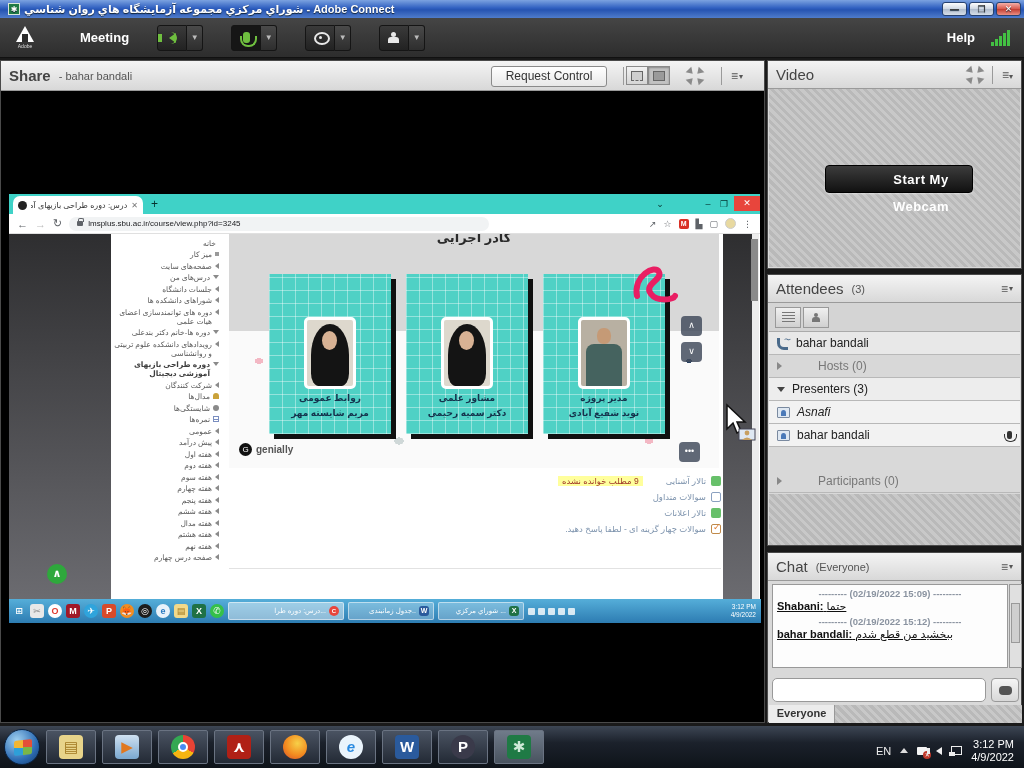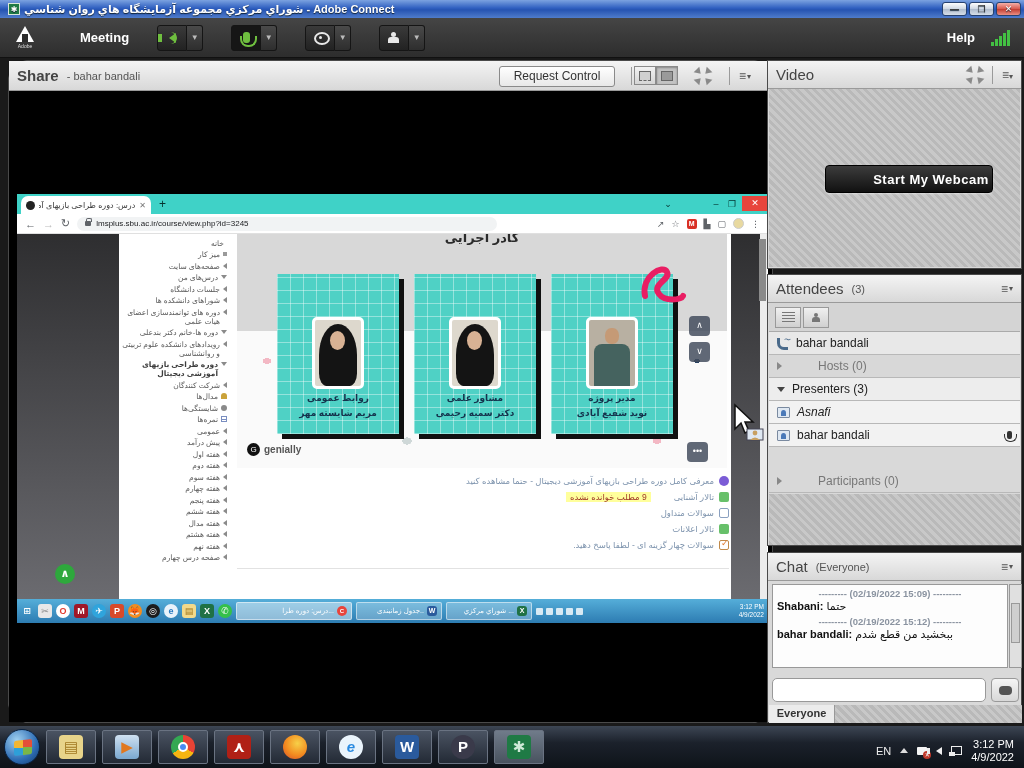--- a/index.html
+++ b/index.html
@@ -51,21 +51,21 @@
   .stripes{background:repeating-linear-gradient(45deg,#b9b9b9 0 3px,#c8c8c8 3px 6px);}
   .vsep{width:1px;height:18px;background:#9a9a9a;margin:0 8px;}
   .fsicon{width:16px;height:14px;position:relative;}
   .fsicon i{position:absolute;width:0;height:0;border:4px solid transparent;}
   .fsicon .a1{left:0;top:0;border-left:6px solid #8a8a8a;transform:rotate(45deg);}
   .fsicon .a2{right:0;top:0;border-right:6px solid #8a8a8a;transform:rotate(-45deg);}
   .fsicon .a3{left:0;bottom:0;border-left:6px solid #8a8a8a;transform:rotate(-45deg);}
   .fsicon .a4{right:0;bottom:0;border-right:6px solid #8a8a8a;transform:rotate(45deg);}
 
   
-  .share-pod{left:8px;top:60px;width:765px;height:663px;border-radius:21px;}
+  .share-pod{left:0px;top:60px;width:765px;height:663px;}
   .share-h{height:30px;}
   .req-btn{position:absolute;left:490px;top:5px;width:116px;height:21px;border:1px solid #8a8a8a;border-radius:3px;
     background:linear-gradient(#fff,#e8e8e8);font-size:12px;color:#333;text-align:center;line-height:19px;}
   .tgl{width:22px;height:19px;border:1px solid #8a8a8a;background:linear-gradient(#f2f2f2,#d5d5d5);
     display:flex;align-items:center;justify-content:center;}
   .tgl.sel{background:#c2c2c2;box-shadow:inset 0 1px 2px #888;}
   .tgl .sq{width:12px;height:10px;border:1px solid #666;background:#9a9a9a;}
   .tgl .sq.dash{background:#cfcfcf;border-bottom-style:dashed;}
   .share-c{position:absolute;left:0;top:30px;width:763px;height:631px;background:#000;overflow:hidden;}
 
@@ -172,21 +172,21 @@
   .iclock{margin-left:auto;color:#fff;font-size:6.5px;text-align:right;line-height:8px;padding-right:2px;}
   .itray{display:flex;gap:3px;align-items:center;}
   .itray i{display:block;width:7px;height:7px;background:rgba(255,255,255,.8);border-radius:1px;}
 
   
   .pcursor{position:absolute;left:722px;top:312px;}
 
   
   .video-pod{left:767px;top:60px;width:255px;height:209px;}
   .video-body{position:absolute;left:1px;top:28px;width:251px;height:178px;}
-  .webcam-btn{position:absolute;left:56px;top:76px;width:168px;height:28px;border-radius:4px;
+  .webcam-btn{position:absolute;left:56px;top:76px;width:148px;height:28px;border-radius:4px;
     background:linear-gradient(#3c3c3c,#111);border:1px solid #000;box-shadow:0 1px 2px rgba(255,255,255,.4);
     color:#fff;font-size:13px;font-weight:bold;text-align:center;line-height:27px;letter-spacing:.5px;padding-left:44px;}
 
   .att-pod{left:767px;top:274px;width:255px;height:272px;}
   .att-toolbar{position:absolute;left:1px;top:28px;width:251px;height:29px;background:#d4d4d4;border-bottom:1px solid #aaa;
     display:flex;align-items:center;padding:0 6px;gap:2px;}
   .att-tb{width:26px;height:21px;border:1px solid #999;background:linear-gradient(#f0f0f0,#d0d0d0);
     display:flex;align-items:center;justify-content:center;}
   .lines-ic{width:13px;height:10px;background:repeating-linear-gradient(#777 0 1px,transparent 1px 3px);}
   .person-ic{width:8px;height:9px;position:relative;}
@@ -200,21 +200,21 @@
   .scr-ic{width:13px;height:11px;border:1px solid #7a8aa0;background:#dfe8f2;position:relative;border-radius:1px;}
   .scr-ic:after{content:"";position:absolute;left:3px;top:2px;width:5px;height:6px;border-radius:50% 50% 0 0;background:#4a79b8;}
   .mic-sm{width:5px;height:8px;background:#333;border-radius:2px;position:relative;margin-left:auto;}
   .mic-sm:after{content:"";position:absolute;left:-3px;top:3px;width:11px;height:7px;border:1px solid #333;border-top:none;border-radius:0 0 6px 6px;}
 
   .chat-pod{left:767px;top:552px;width:255px;height:171px;}
   .chat-body{position:absolute;left:4px;top:31px;width:236px;height:84px;background:#fdfdfd;border:1px solid #999;overflow:hidden;}
   .chat-sb{position:absolute;right:-1px;top:31px;width:13px;height:84px;background:#e0e0e0;border:1px solid #999;}
   .chat-sb .th{position:absolute;left:1px;top:18px;width:9px;height:40px;background:#cfcfcf;border:1px solid #9a9a9a;}
   .divline{font-size:9.5px;color:#8a93a0;text-align:center;margin-top:3px;font-weight:bold;}
-  .msgline{font-size:11px;color:#111;margin:1px 0 2px 4px;}
+  .msgline{font-size:11px;color:#111;margin:1px 0 2px 4px;text-decoration:underline;}
   .msgline b{font-weight:bold;}
   .chat-input-row{position:absolute;left:4px;top:122px;width:247px;height:30px;display:flex;align-items:center;gap:5px;}
   .chat-input{flex:1;height:24px;border:1px solid #999;border-radius:5px;background:#fff;font-size:11px;padding:0 6px;}
   .send-btn{width:28px;height:24px;border:1px solid #999;border-radius:4px;background:linear-gradient(#f5f5f5,#d8d8d8);
     display:flex;align-items:center;justify-content:center;}
   .bubble{width:13px;height:9px;background:#555;border-radius:4px;position:relative;}
   .bubble:after{content:"";position:absolute;left:2px;bottom:-3px;border:3px solid transparent;border-top:4px solid #555;}
   .chat-tabs{position:absolute;left:1px;top:152px;width:253px;height:18px;display:flex;}
   .etab{width:66px;height:18px;background:#ececec;border-right:1px solid #999;font-size:11px;font-weight:bold;color:#333;
     text-align:center;line-height:17px;}
@@ -536,24 +536,20 @@
             <div class="gnav" style="left:450px;top:208px;">•••</div>
 
             <div class="gbrand">
               <span class="gc">G</span>
               <span class="gt">genially</span>
             </div>
           </div>
 
           <div class="res">
             <div class="rrow">
-              <span class="rico gen1"></span>
-              <span class="rlab">معرفی کامل دوره طراحی بازیهای آموزشی دیجیتال - حتما مشاهده کنید</span>
-            </div>
-            <div class="rrow">
               <span class="rico forum"></span>
               <span class="rlab">تالار آشنایی</span>
               <span class="rbadge">9 مطلب خوانده نشده</span>
             </div>
             <div class="rrow">
               <span class="rico page"></span>
               <span class="rlab">سوالات متداول</span>
             </div>
             <div class="rrow">
               <span class="rico forum"></span>

